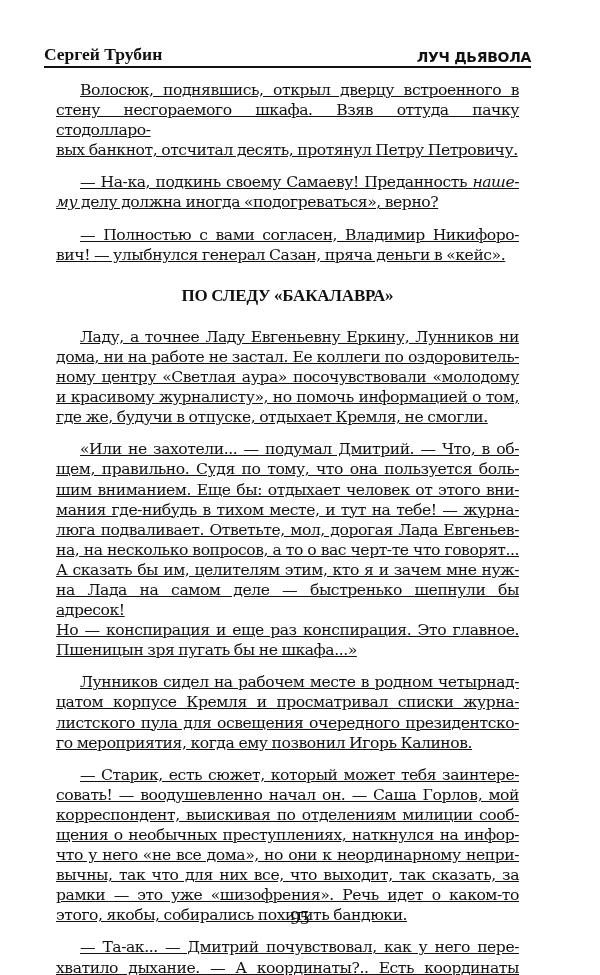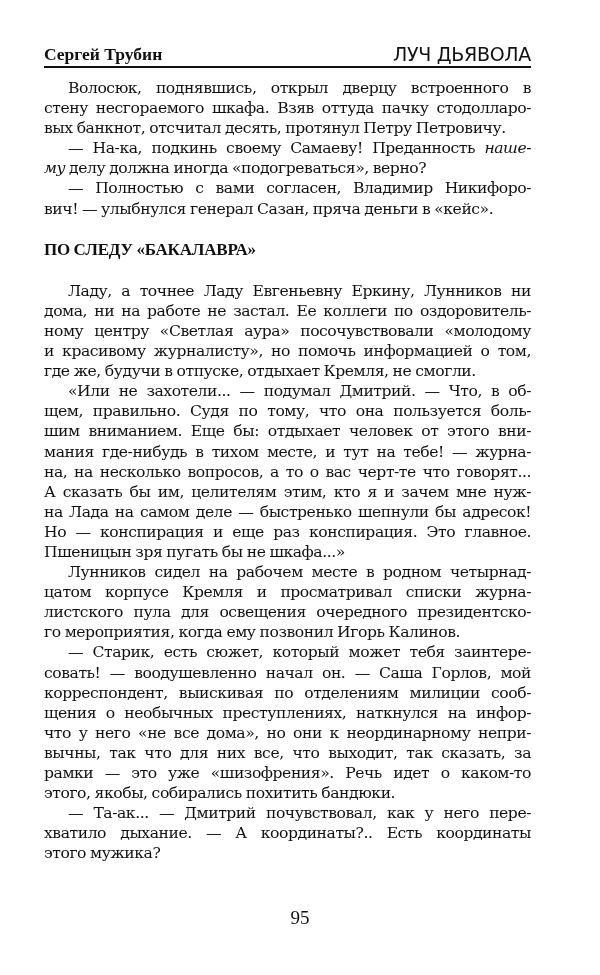--- a/index.html
+++ b/index.html
@@ -29,36 +29,37 @@
       padding-bottom: 1px;
     }
     .header-author {
       font-family: "Liberation Serif", "DejaVu Serif", serif;
       font-weight: bold;
       font-size: 17.5px;
       letter-spacing: 0px;
     }
     .header-title {
       font-family: "DejaVu Sans", "Liberation Sans", sans-serif;
-      font-weight: normal;
-      font-size: 19px;
+      font-weight: bold;
+      font-size: 14px;
       letter-spacing: -0.3px;
     }
     .body-text {
       margin-top: 10px;
       font-family: "DejaVu Serif", "Liberation Serif", serif;
       font-size: 15.6px;
       line-height: 20.1px;
       text-align: justify;
       letter-spacing: -0.45px;
       word-spacing: -0.5px;
     }
     .body-text p {
-      margin: 0;
+      margin: 12px;
       text-indent: 24px;
+      text-decoration: underline;
     }
     .body-text p .line {
       display: block;
       text-align: justify;
       text-align-last: justify;
     }
     .body-text p .line.last {
       text-align-last: left;
     }
     .body-text p .line.first {
@@ -67,20 +68,21 @@
     .body-text p .line {
       text-indent: 0;
     }
     .italic {
       font-style: italic;
     }
     .section-heading {
       font-family: "Liberation Serif", "DejaVu Serif", serif;
       font-weight: bold;
       font-size: 17px;
+      text-align: center;
       margin: 21px 0 21px 0;
       letter-spacing: -0.2px;
     }
     .page-number {
       position: absolute;
       left: 0;
       width: 600px;
       top: 907px;
       text-align: center;
       font-family: "Liberation Serif", "DejaVu Serif", serif;
@@ -122,20 +124,21 @@
       <span class="line">ному центру «Светлая аура» посочувствовали «молодому</span>
       <span class="line">и красивому журналисту», но помочь информацией о том,</span>
       <span class="line last">где же, будучи в отпуске, отдыхает Кремля, не смогли.</span>
     </p>
 
     <p>
       <span class="line first">«Или не захотели... — подумал Дмитрий. — Что, в об-</span>
       <span class="line">щем, правильно. Судя по тому, что она пользуется боль-</span>
       <span class="line">шим вниманием. Еще бы: отдыхает человек от этого вни-</span>
       <span class="line">мания где-нибудь в тихом месте, и тут на тебе! — журна-</span>
+      <span class="line">люга подваливает. Ответьте, мол, дорогая Лада Евгеньев-</span>
       <span class="line">на, на несколько вопросов, а то о вас черт-те что говорят...</span>
       <span class="line">А сказать бы им, целителям этим, кто я и зачем мне нуж-</span>
       <span class="line">на Лада на самом деле — быстренько шепнули бы адресок!</span>
       <span class="line">Но — конспирация и еще раз конспирация. Это главное.</span>
       <span class="line last">Пшеницын зря пугать бы не шкафа...»</span>
     </p>
 
     <p>
       <span class="line first">Лунников сидел на рабочем месте в родном четырнад-</span>
       <span class="line">цатом корпусе Кремля и просматривал списки журна-</span>

